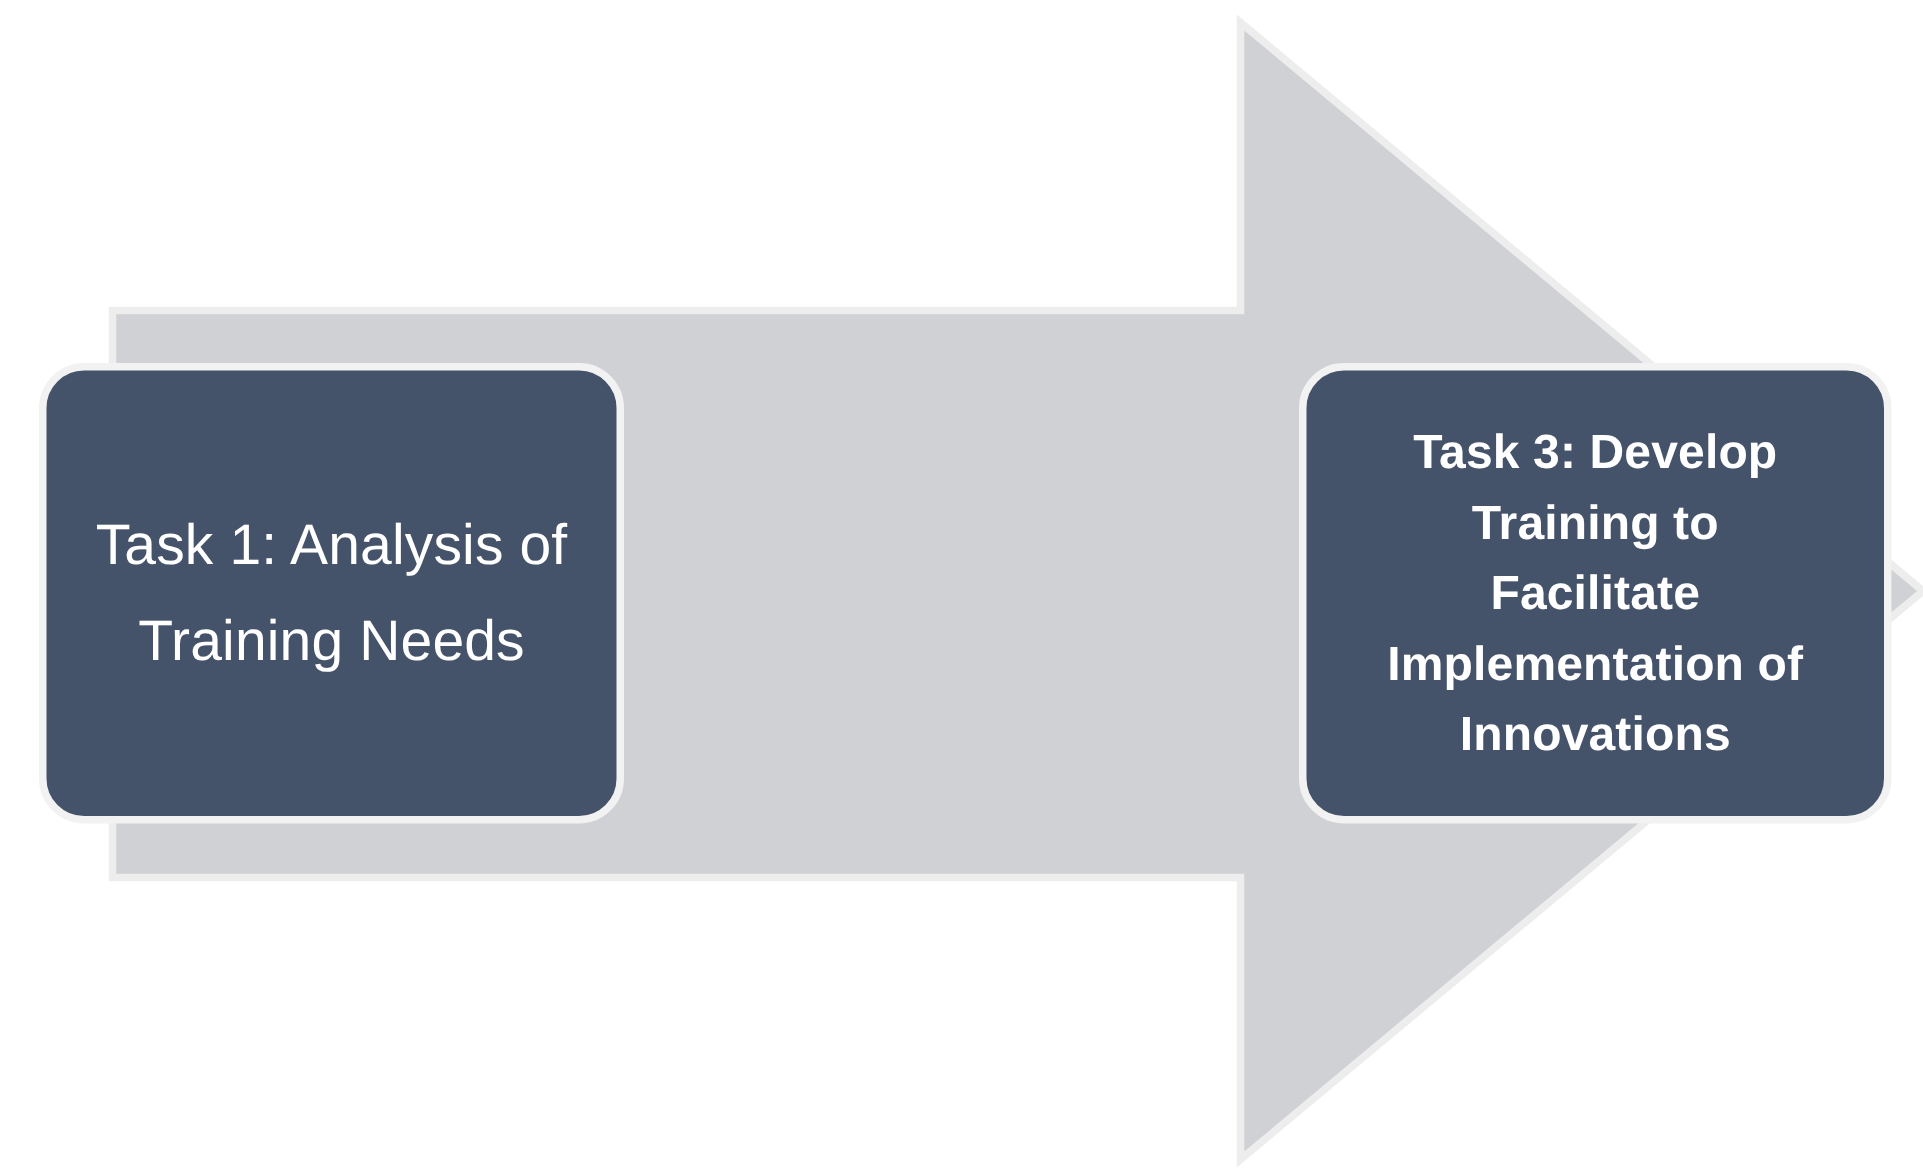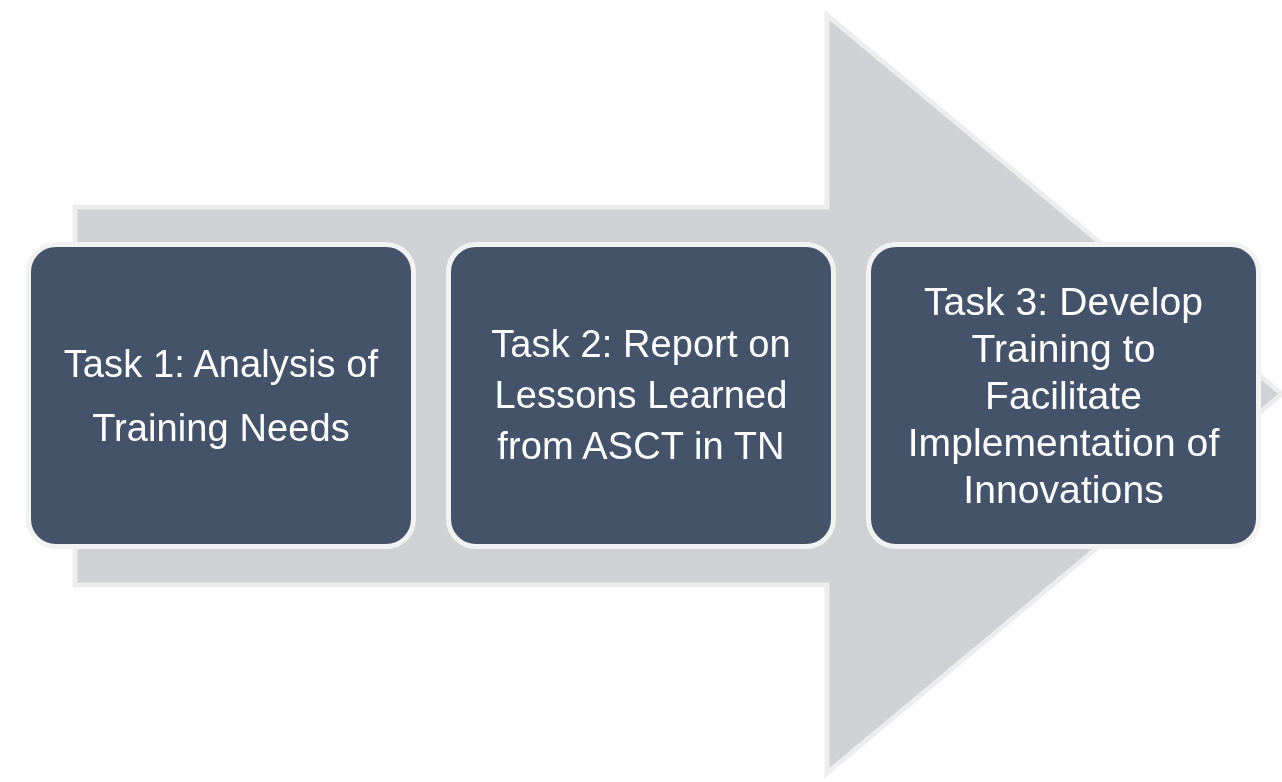--- a/index.html
+++ b/index.html
@@ -78,43 +78,39 @@
   }
 
   
   #task-box-3 {
     left: 866px;
     top: 242px;
     width: 395px;
     height: 307px;
   }
   #task-box-3 .task-label {
-    font-size: 39px;
+    font-size: 32px;
     line-height: 47px;
+    font-weight: bold;
   }
 </style>
 </head>
 <body>
 
 <div id="diagram-canvas" style="background: rgb(255, 255, 255);">
 
   <svg class="arrow-layer" viewBox="0 0 1282 782" width="1282" height="782" xmlns="http://www.w3.org/2000/svg" aria-hidden="true">
     <polygon points="75,207 827,207 827,15 1282,394 827,773 827,585 75,585" fill="#D0D1D4" stroke="#EDEDEE" stroke-width="5" stroke-linejoin="miter"></polygon>
   </svg>
 
   <div id="task-box-1" class="task-box" style="background: rgb(69, 83, 106); border-color: rgb(242, 242, 242); color: rgb(255, 255, 255);">
     <span class="task-label">Task 1: Analysis of
 Training Needs</span>
   </div>
 
-  <div id="task-box-2" class="task-box" style="background: rgb(69, 83, 106); border-color: rgb(242, 242, 242); color: rgb(255, 255, 255);">
-    <span class="task-label">Task 2: Report on
-Lessons Learned
-from ASCT in TN</span>
-  </div>
 
   <div id="task-box-3" class="task-box" style="background: rgb(69, 83, 106); border-color: rgb(242, 242, 242); color: rgb(255, 255, 255);">
     <span class="task-label">Task 3: Develop
 Training to
 Facilitate
 Implementation of
 Innovations</span>
   </div>
 
 </div>

